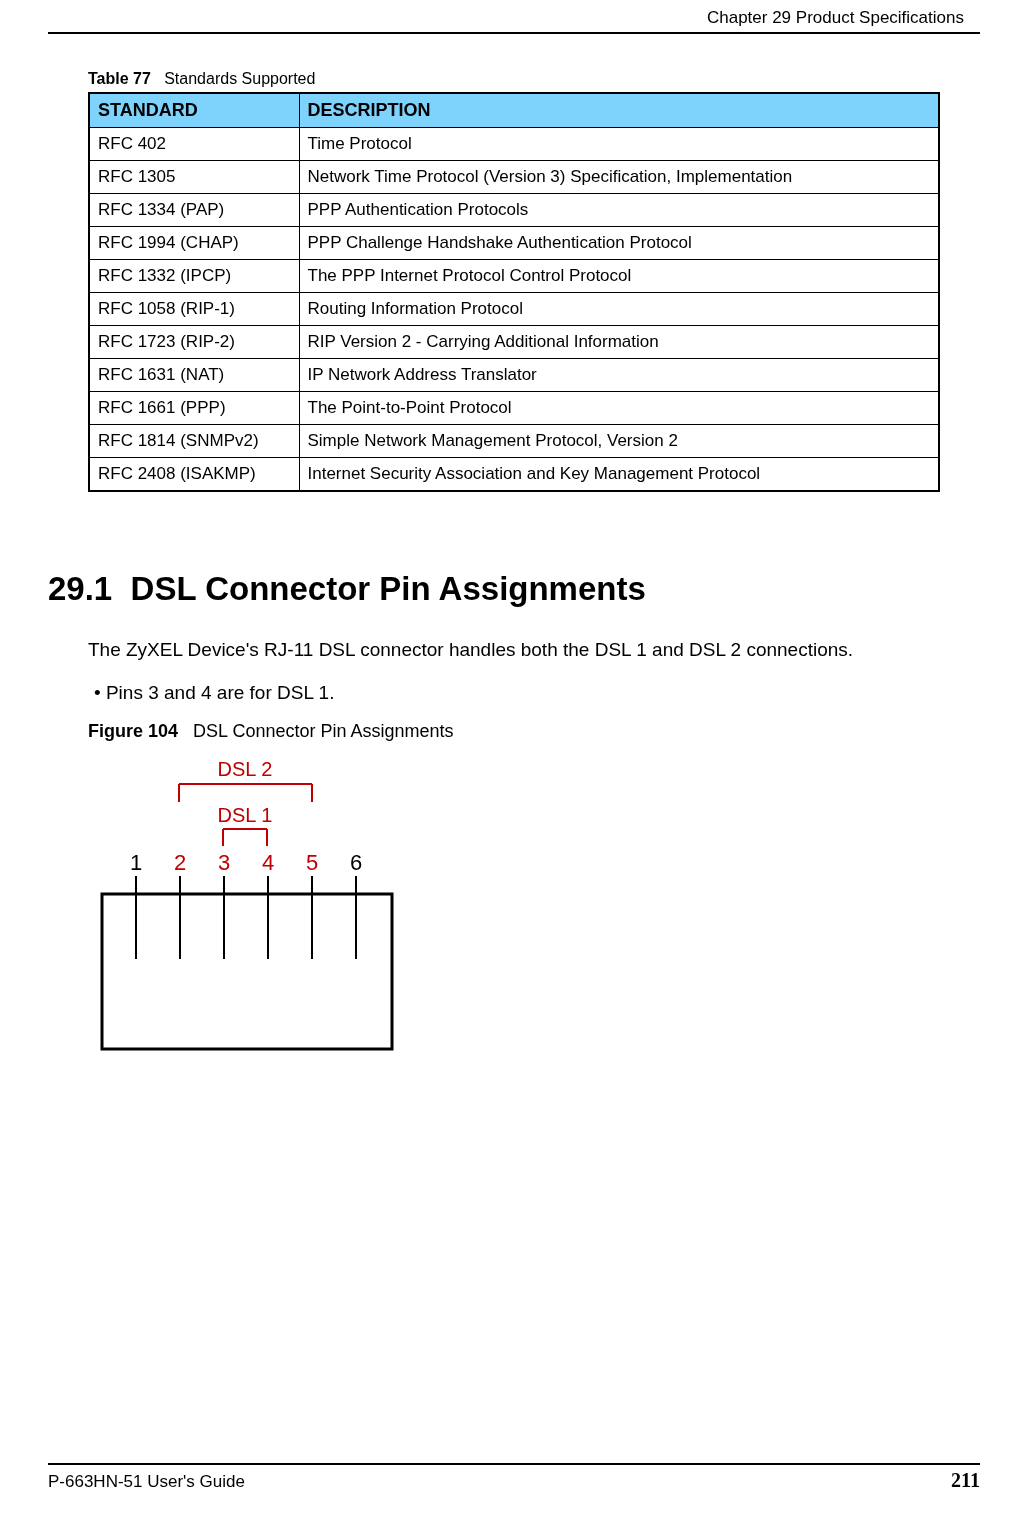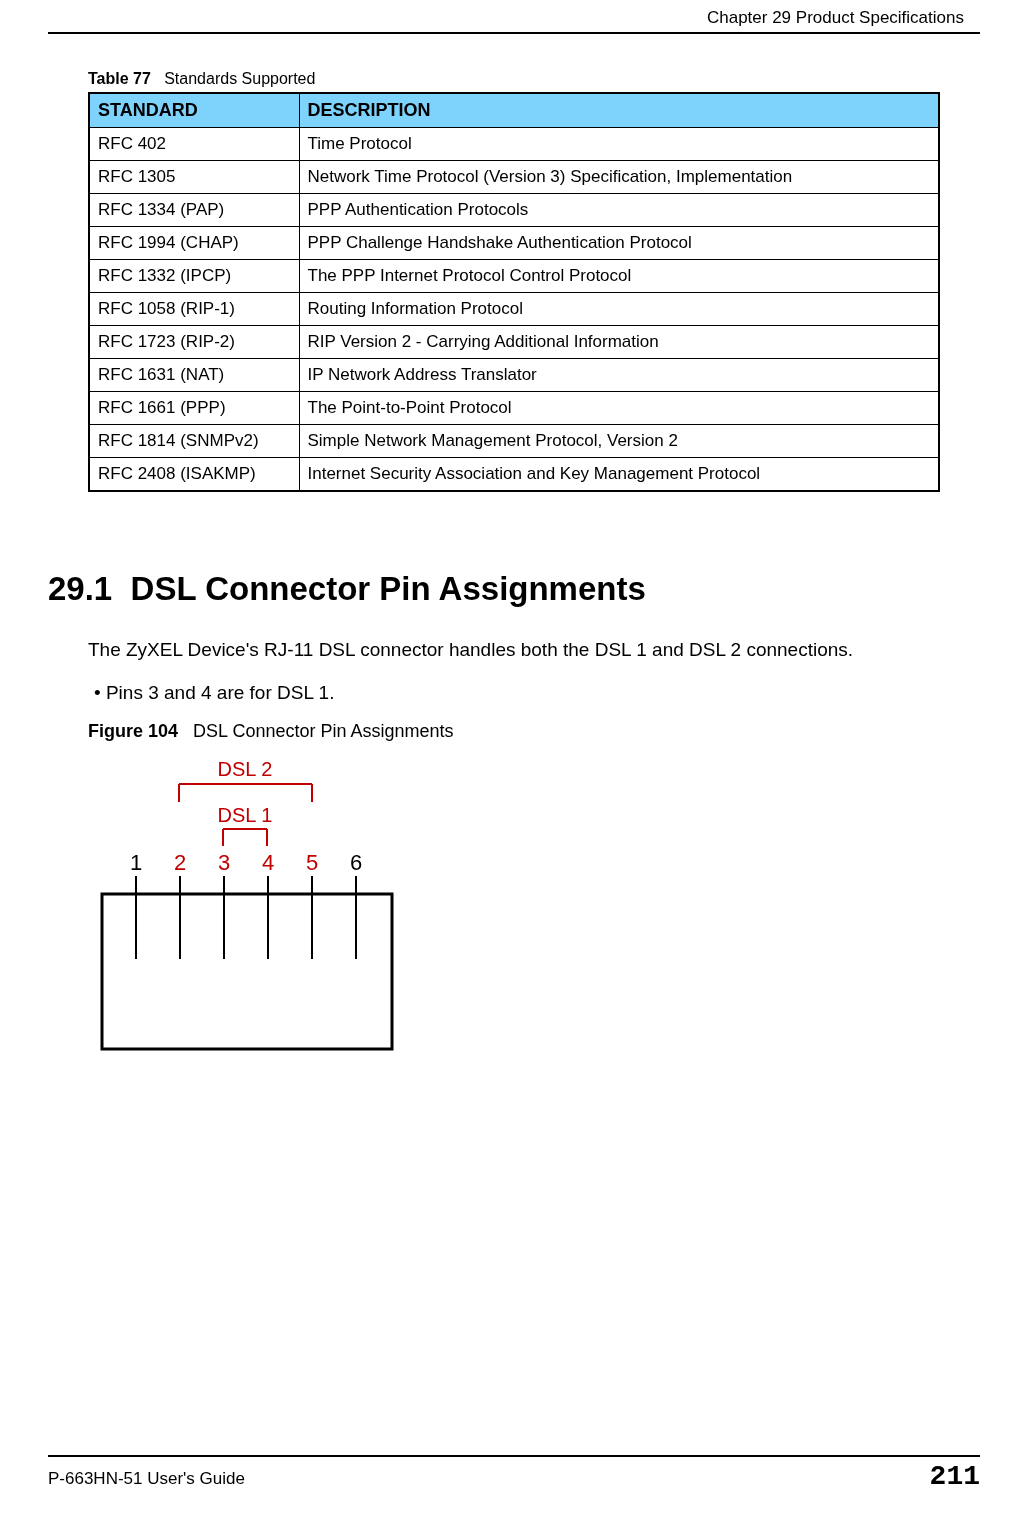--- a/index.html
+++ b/index.html
@@ -106,22 +106,22 @@
     padding-top: 4px;
     display: flex;
     justify-content: space-between;
     align-items: baseline;
   }
   .footer-left {
     font-family: Arial, Helvetica, sans-serif;
     font-size: 17px;
   }
   .footer-right {
-    font-family: Liberation Mono, monospace;
-    font-size: 28px;
+    font-family: Liberation Serif, serif;
+    font-size: 20px;
     font-weight: 700;
   }
 </style>
 </head>
 <body>
 
 <div class="page-frame">
   <div class="header-text">Chapter 29 Product Specifications</div>
   <div class="top-rule"></div>
 

